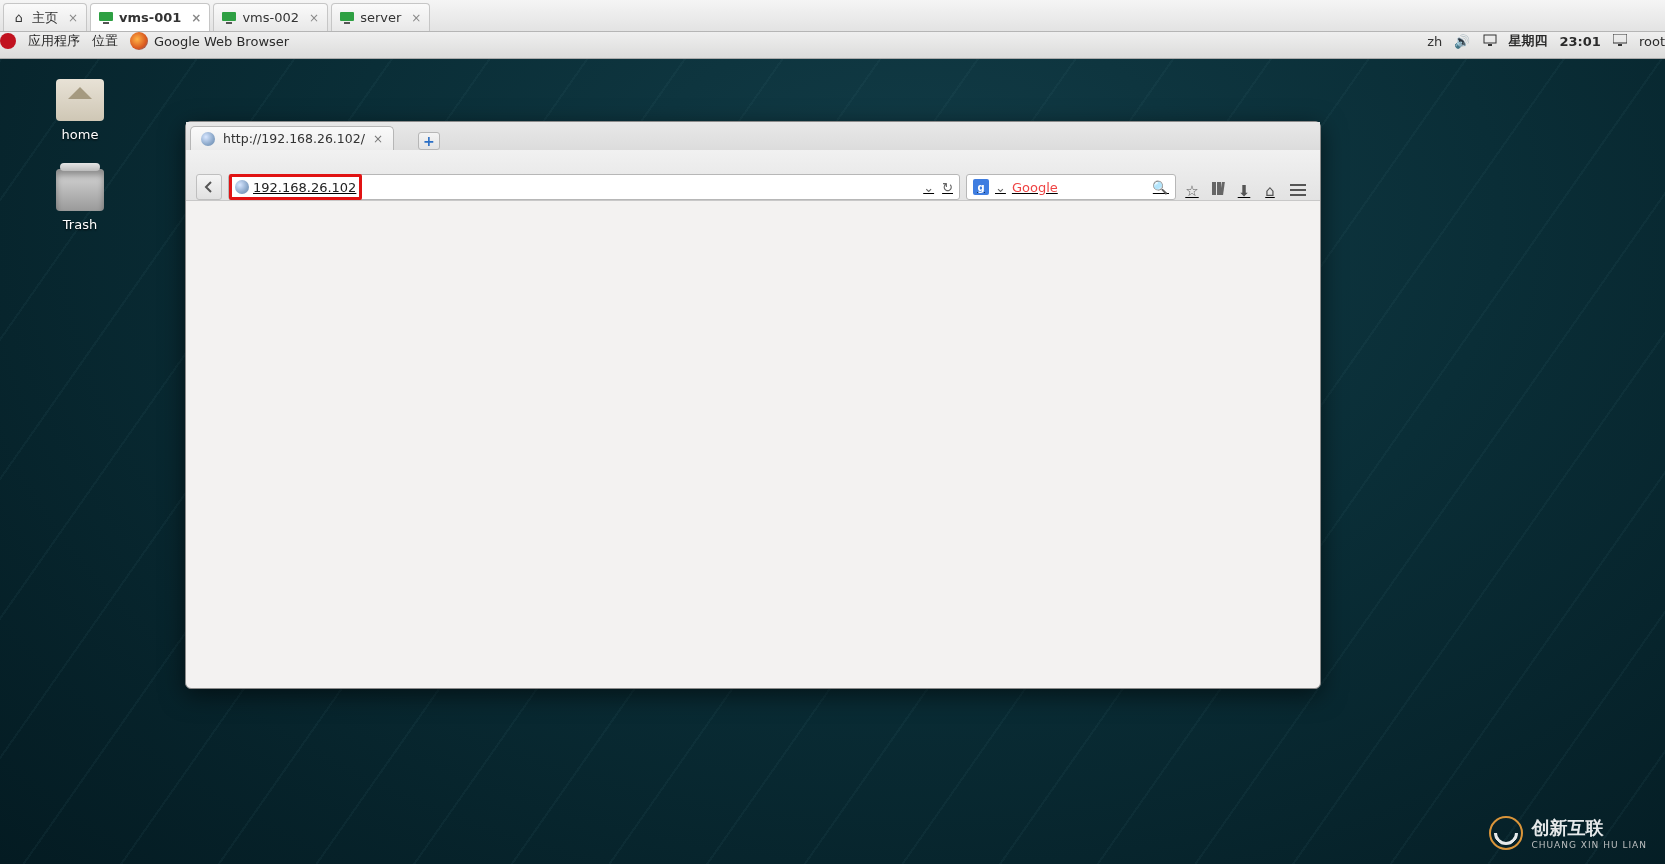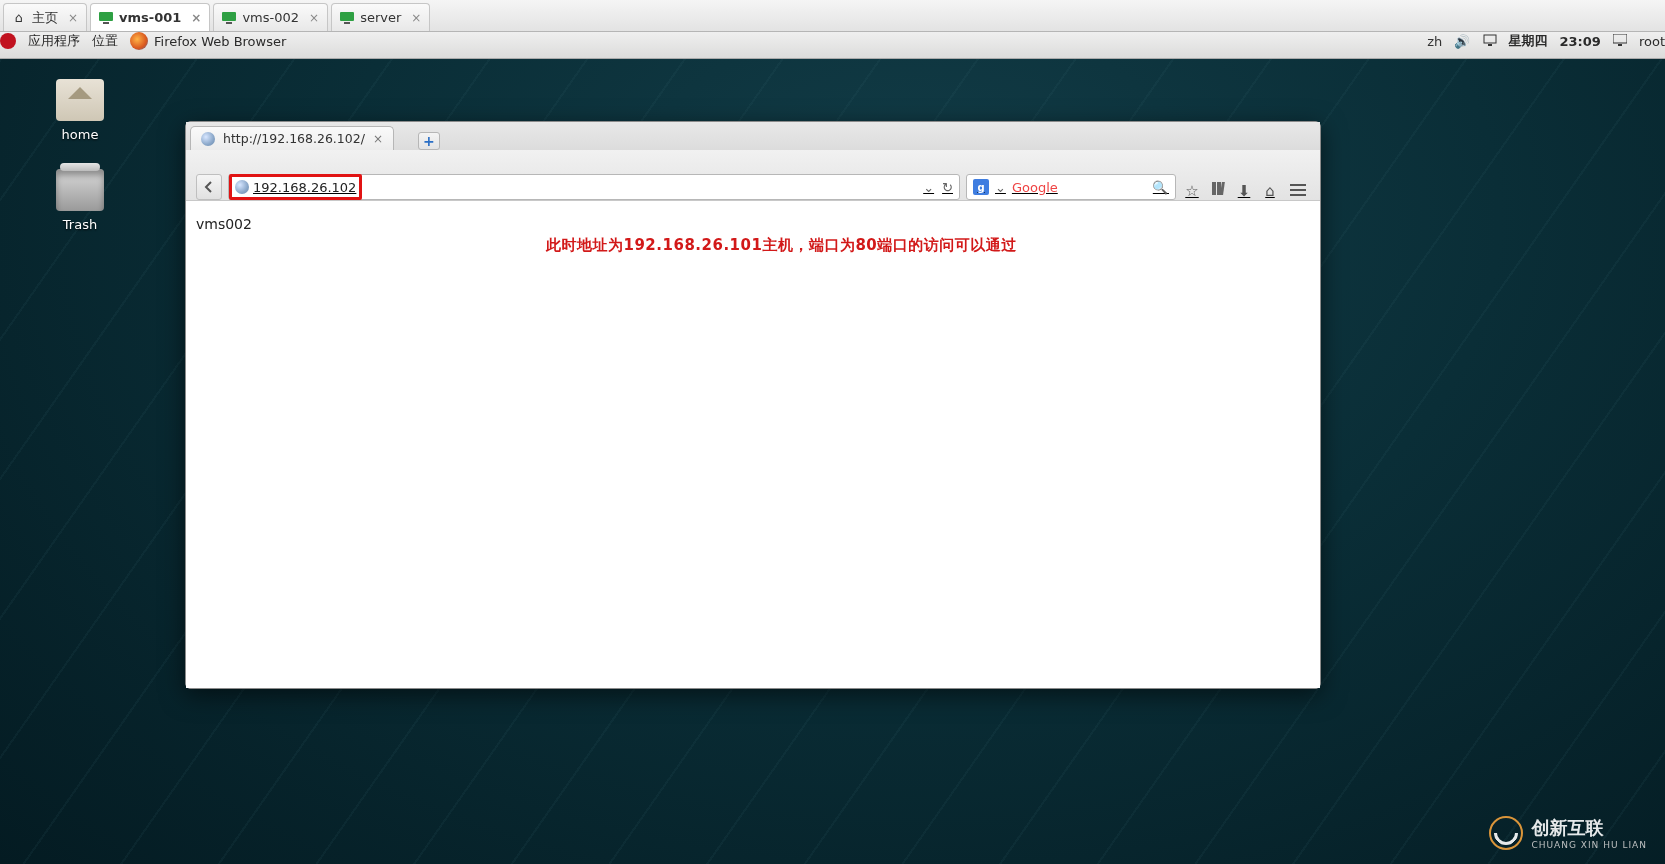--- a/index.html
+++ b/index.html
@@ -150,34 +150,34 @@
   </div>
 </div>
 
 <div class="topbar">
   <div class="left">
     <span class="redhat-ico"></span>
     <span>应用程序</span>
     <span>位置</span>
     <div class="app-label">
       <span class="ff-ico"></span>
-      <span>Firefox Web Browser</span>
+      <span>Google Web Browser</span>
     </div>
   </div>
   <div class="right">
     <span class="status-ico">zh</span>
     <span class="status-ico">🔊</span>
     <span class="status-ico">
       <svg width="14" height="12" viewBox="0 0 14 12">
           <rect x="1" y="1" width="12" height="8" fill="none" stroke="#333"></rect>
           <rect x="5" y="10" width="4" height="2" fill="#333"></rect>
         </svg>
     </span>
     <span style="font-weight:bold">星期四</span>
-    <span style="font-weight:bold">23:09</span>
+    <span style="font-weight:bold">23:01</span>
     <span class="status-ico">
       <svg width="14" height="12" viewBox="0 0 14 12">
           <rect x="0" y="0" width="14" height="9" fill="none" stroke="#333"></rect>
           <rect x="5" y="10" width="4" height="2" fill="#333"></rect>
         </svg>
     </span>
     <span>root</span>
   </div>
 </div>
 
@@ -237,24 +237,20 @@
       </span>
       <span class="tool-ico">⬇</span>
       <span class="tool-ico">⌂</span>
       <div class="menu-ico">
         <span></span>
           <span></span>
           <span></span>
       </div>
     </div>
 
-    <div class="page">
-      <div class="body-text">vms002</div>
-      <div class="annot">此时地址为192.168.26.101主机，端口为80端口的访问可以通过</div>
-    </div>
   </div>
 
   <div class="brand">
     <div class="logo"></div>
     <div>
       <span style="font-weight:bold">创新互联</span>
       <span class="sub">CHUANG XIN HU LIAN</span>
     </div>
   </div>
 

